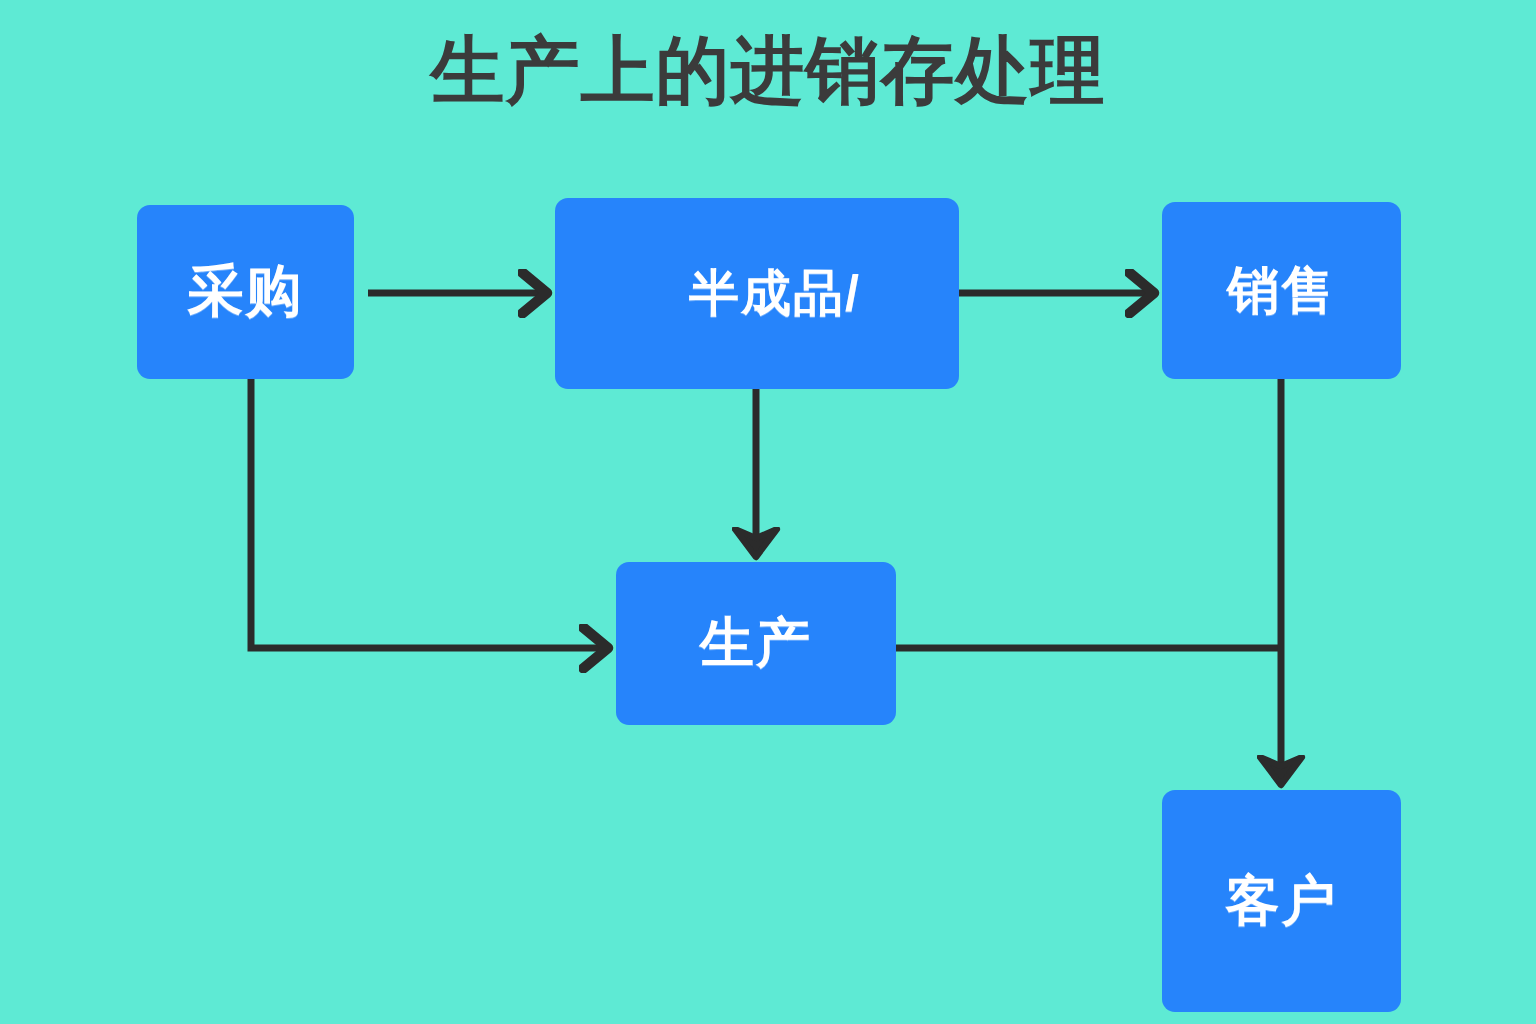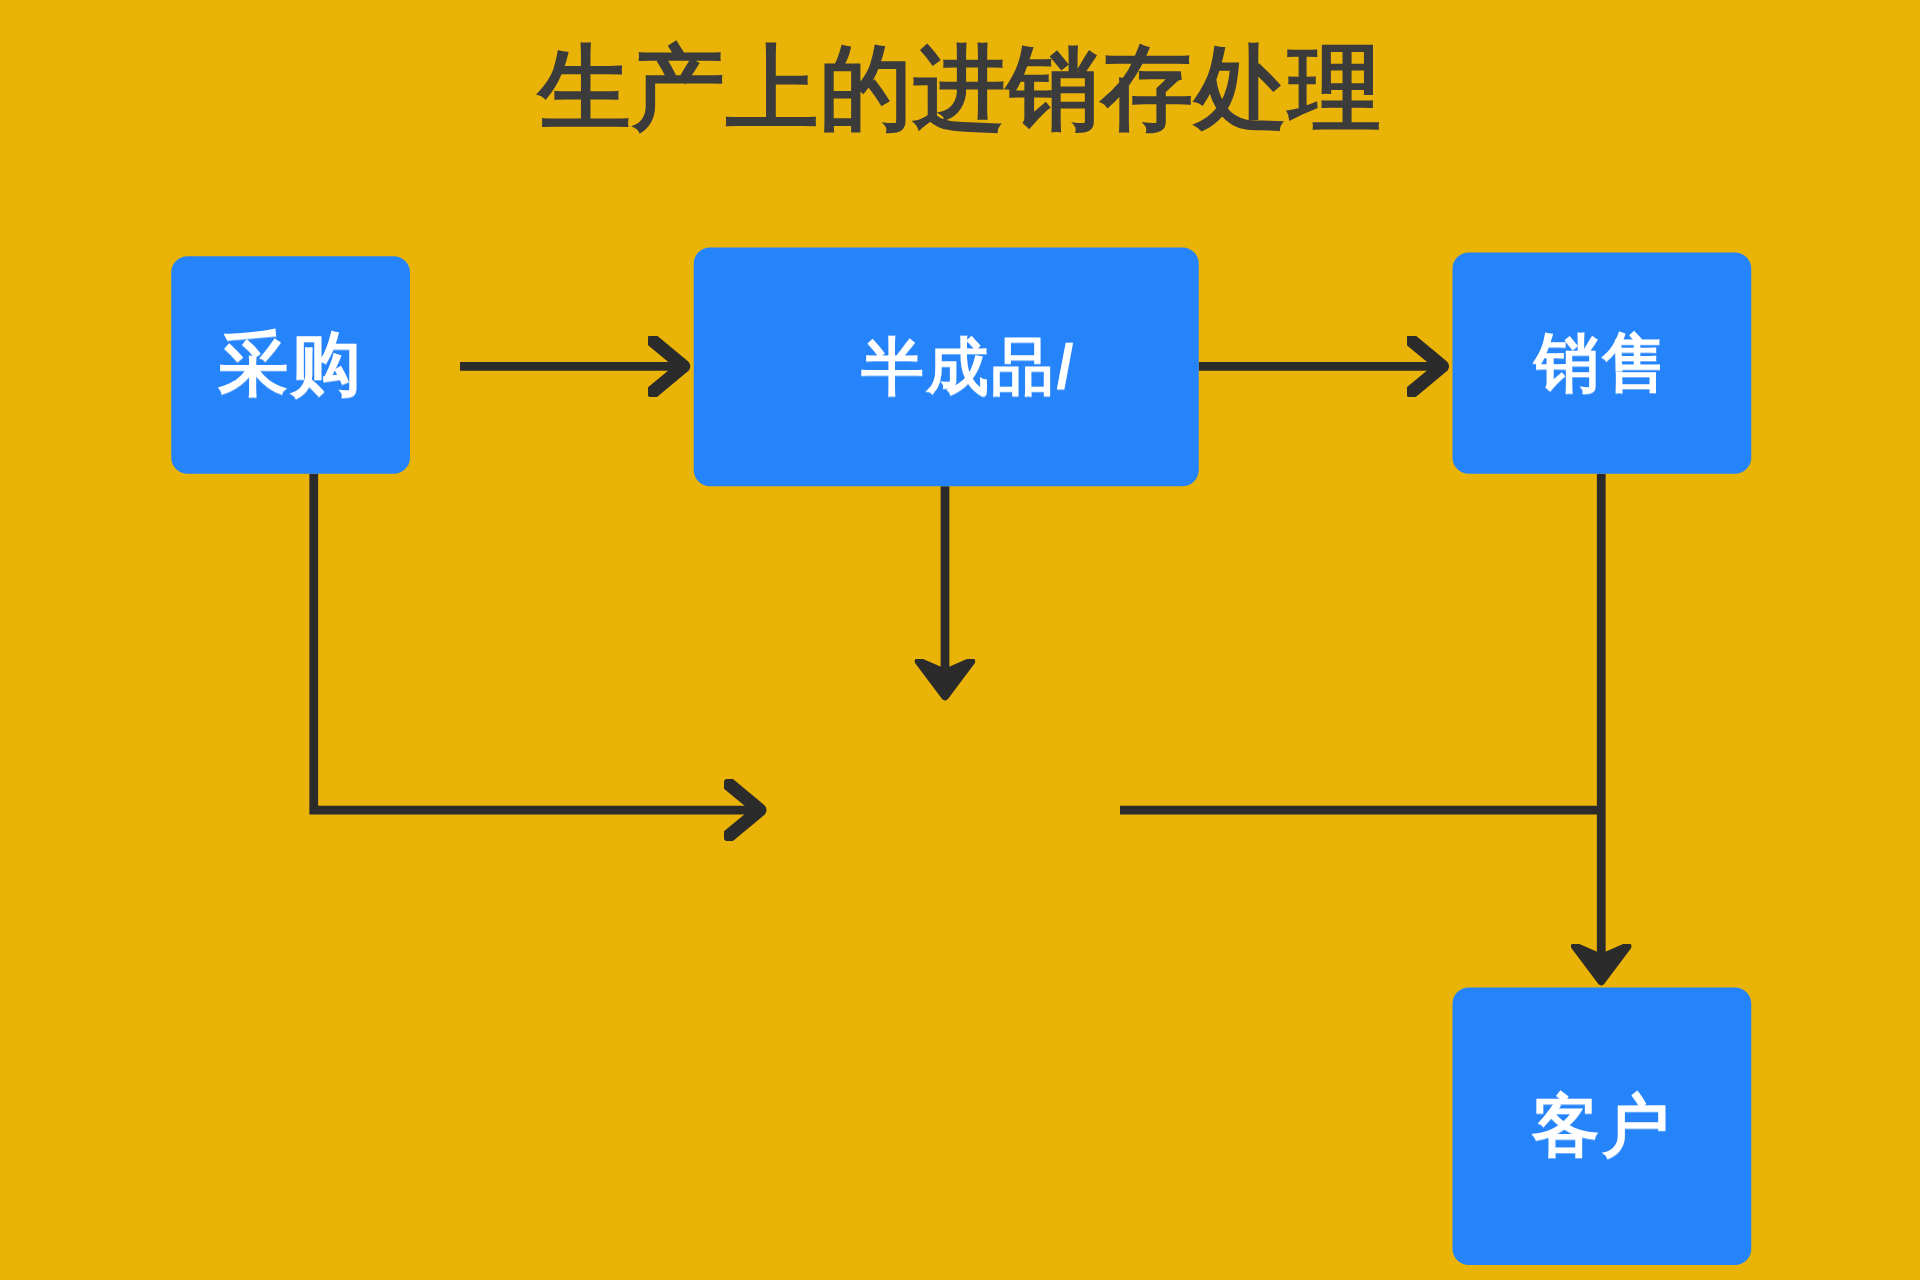--- a/index.html
+++ b/index.html
@@ -10,21 +10,21 @@
     width: 1536px;
     height: 1024px;
     background: #f7f7f7;
     font-family: "Liberation Sans", "DejaVu Sans", sans-serif;
     overflow: hidden;
   }
   #stage {
     position: relative;
     width: 1536px;
     height: 1024px;
-    background: #eab308;
+    background: #5eead4;
   }
   #diagram-title {
     position: absolute;
     left: 0;
     top: 34px;
     width: 1536px;
     text-align: center;
     font-size: 74px;
     line-height: 1.0;
     font-weight: 700;
@@ -45,21 +45,21 @@
     box-sizing: border-box;
     z-index: 3;
   }
   .node .node-label {
     display: block;
     width: 100%;
     letter-spacing: 2px;
     text-shadow: 0 1px 0 rgba(255,255,255,0.35);
   }
   #node-procurement {
-    left: 137px; top: 205px; width: 191px; height: 174px;
+    left: 137px; top: 205px; width: 217px; height: 174px;
     font-size: 56px;
   }
   #node-goods {
     left: 555px; top: 198px; width: 404px; height: 191px;
     font-size: 50px;
     line-height: 1.22;
     padding-left: 36px;
   }
   #node-sales {
     left: 1162px; top: 202px; width: 239px; height: 177px;
@@ -130,18 +130,21 @@
   <div class="node" id="node-goods">
     <span class="node-label">
       <span style="display:block;">半成品/</span>
     </span>
   </div>
 
   <div class="node" id="node-sales">
     <span class="node-label">销售</span>
   </div>
 
+  <div class="node" id="node-production">
+    <span class="node-label">生产</span>
+  </div>
 
   <div class="node" id="node-customer">
     <span class="node-label">客户</span>
   </div>
 
 </div>
 
 </body></html>

